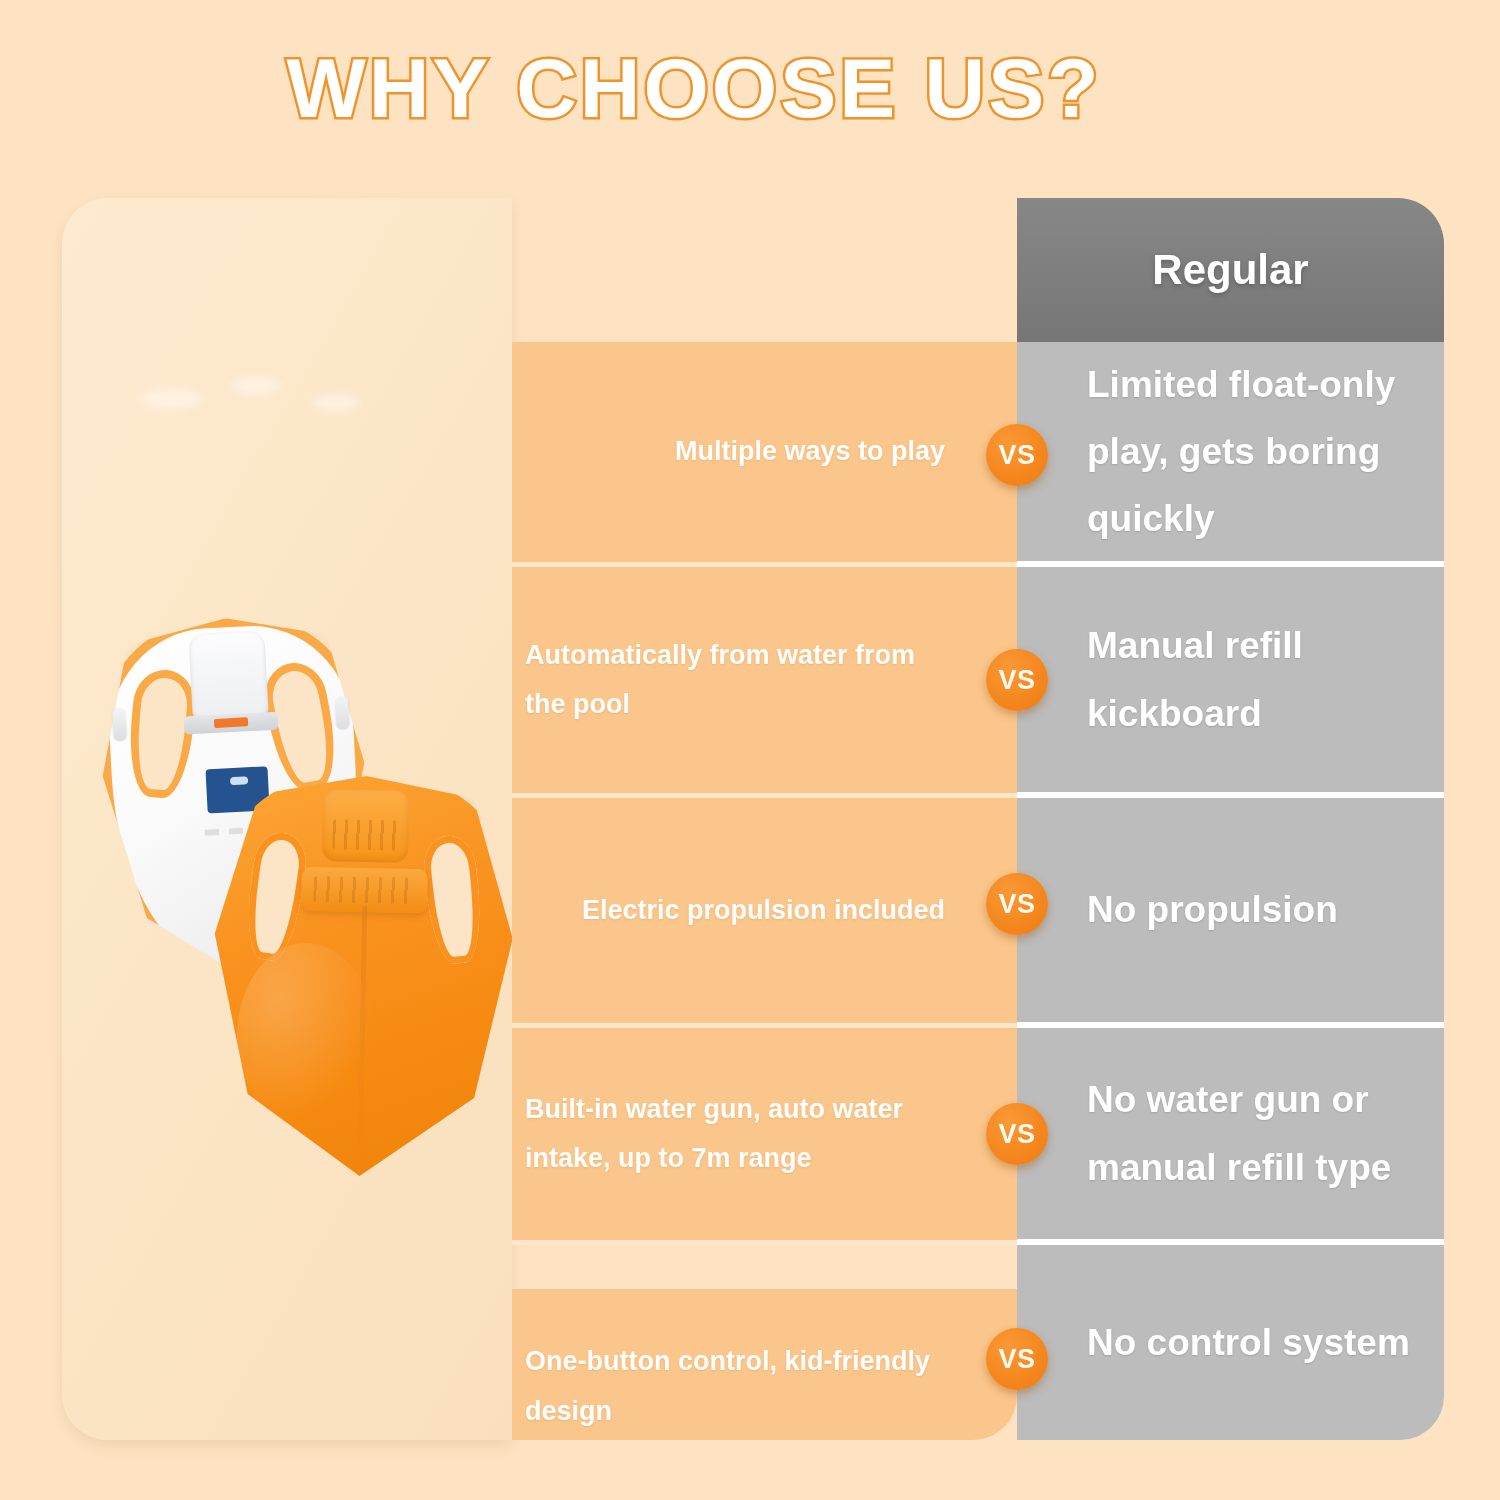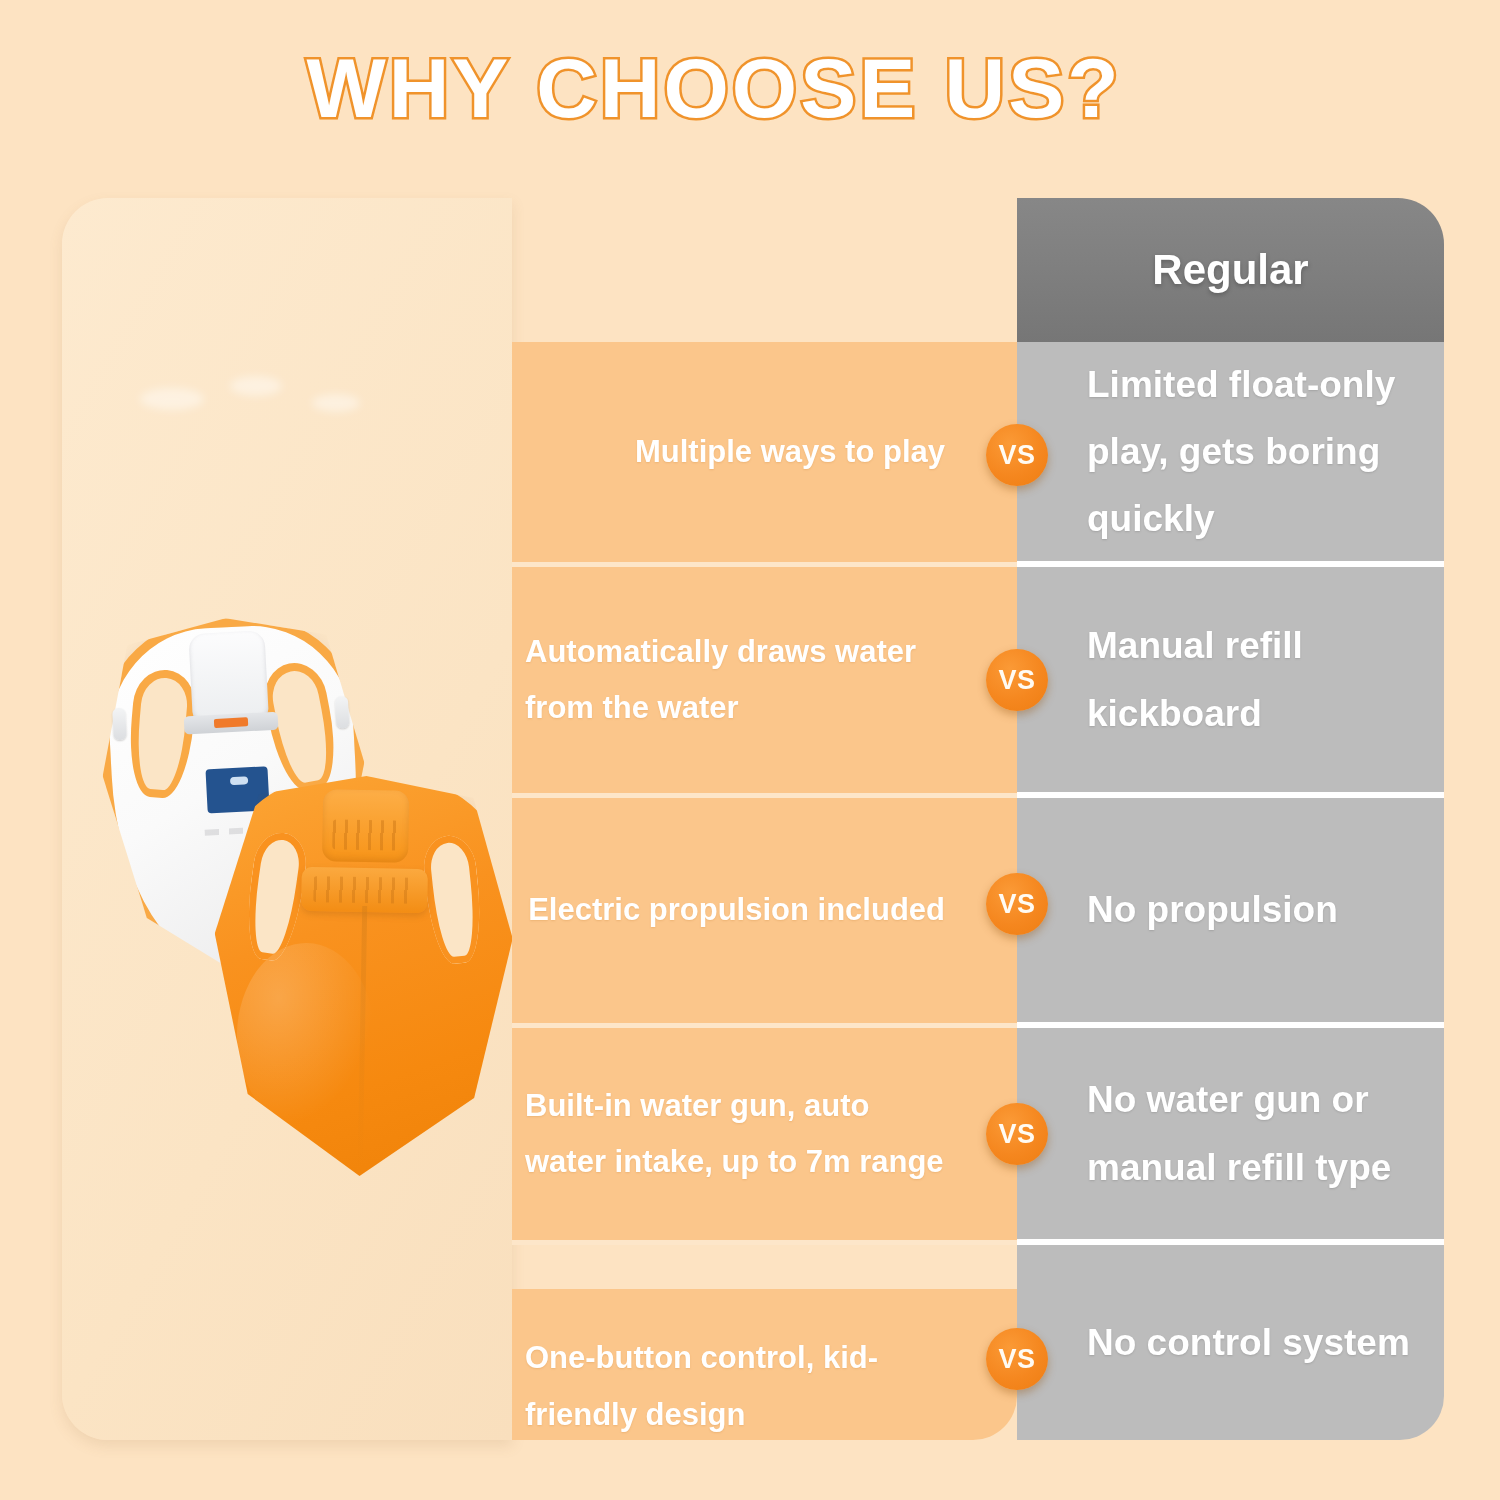--- a/index.html
+++ b/index.html
@@ -15,21 +15,20 @@
     position: relative;
   }
 
   
   #title-wrap {
     position: absolute;
     left: 0;
     top: 46px;
     width: 1388px;
     text-align: center;
-    margin-left: 20px;
   }
   #page-title {
     display: inline-block;
     font-size: 84px;
     font-weight: 700;
     letter-spacing: 3px;
     color: #ffffff;
     -webkit-text-stroke: 5px #f0932b;
     paint-order: stroke fill;
     text-stroke: 5px #f0932b;
@@ -152,21 +151,21 @@
     box-sizing: border-box;
   }
   .ours-cell {
     background: #fbc68b;
     justify-content: flex-end;
     padding-right: 72px;
     border-bottom: 5px solid #fde6c9;
   }
   .ours-cell.last { border-bottom: none; margin-top: 44px; }
   .ours-cell .txt {
-    font-size: 31px;
+    font-size: 27px;
     font-weight: 700;
     color: #ffffff;
     line-height: 1.82;
     text-align: left;
     text-shadow: 0 1px 2px rgba(190,120,40,.22);
     max-width: 420px;
   }
   .reg-cell {
     background: #bcbcbc;
     justify-content: flex-start;
@@ -472,21 +471,21 @@
     </div>
   </div>
 
   <div id="ours-col">
 
     <div id="ours-body">
       <div class="ours-cell" style="top:0px;   height:225px;">
         <span class="txt">Multiple ways to play</span>
       </div>
       <div class="ours-cell" style="top:225px; height:231px;">
-        <span class="txt">Automatically draws water from the water</span>
+        <span class="txt">Automatically from water from the pool</span>
       </div>
       <div class="ours-cell" style="top:456px; height:230px;">
         <span class="txt">Electric propulsion included</span>
       </div>
       <div class="ours-cell" style="top:686px; height:217px;">
         <span class="txt">Built-in water gun, auto water intake, up to 7m range</span>
       </div>
       <div class="ours-cell last" style="top:903px; height:195px;">
         <span class="txt">One-button control, kid-friendly design</span>
       </div>

